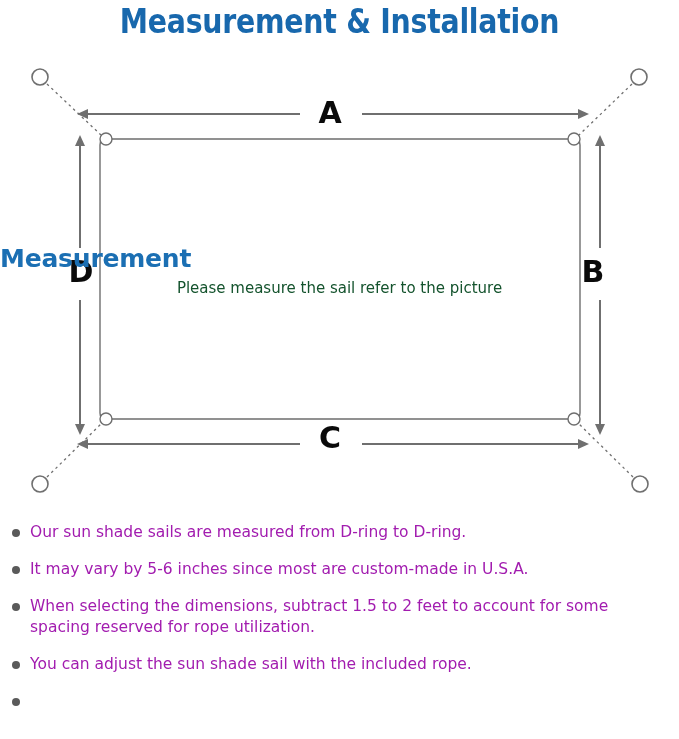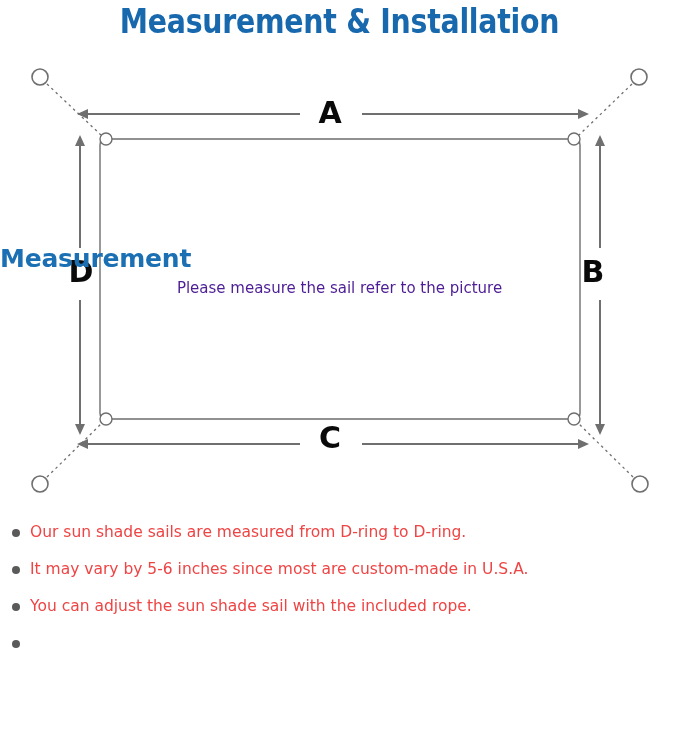--- a/index.html
+++ b/index.html
@@ -76,37 +76,37 @@
     font-weight: bold;
     font-family: "DejaVu Sans", sans-serif;
     letter-spacing: -0.2px;
   }
   .center-sub {
     position: absolute;
     left: 0;
     top: 231px;
     width: 679px;
     text-align: center;
-    color: #4c1d95;
+    color: #14532d;
     font-size: 15px;
     font-family: "DejaVu Sans", sans-serif;
   }
 
   
   .notes {
     position: absolute;
     left: 0;
     top: 522px;
     width: 679px;
   }
   .note {
     position: relative;
     padding-left: 30px;
     margin-bottom: 16px;
-    color: #ef4444;
+    color: #a21caf;
     font-size: 15.5px;
     line-height: 21px;
     font-family: "DejaVu Sans", sans-serif;
     padding-right: 12px;
   }
   .note .bullet {
     position: absolute;
     left: 12px;
     top: 7px;
     width: 8px;
@@ -193,20 +193,24 @@
     <div class="note">
       <span class="bullet"></span>
       <span>Our sun shade sails are measured from D-ring to D-ring.</span>
     </div>
     <div class="note">
       <span class="bullet"></span>
       <span>It may vary by 5-6 inches since most are custom-made in U.S.A.</span>
     </div>
     <div class="note">
       <span class="bullet"></span>
+      <span>When selecting the dimensions, subtract 1.5 to 2 feet to account for some spacing reserved for rope utilization.</span>
+    </div>
+    <div class="note">
+      <span class="bullet"></span>
       <span>You can adjust the sun shade sail with the included rope.</span>
     </div>
     <div class="note">
       <span class="bullet"></span>
     </div>
   </div>
 
 </div>
 
 </body></html>

